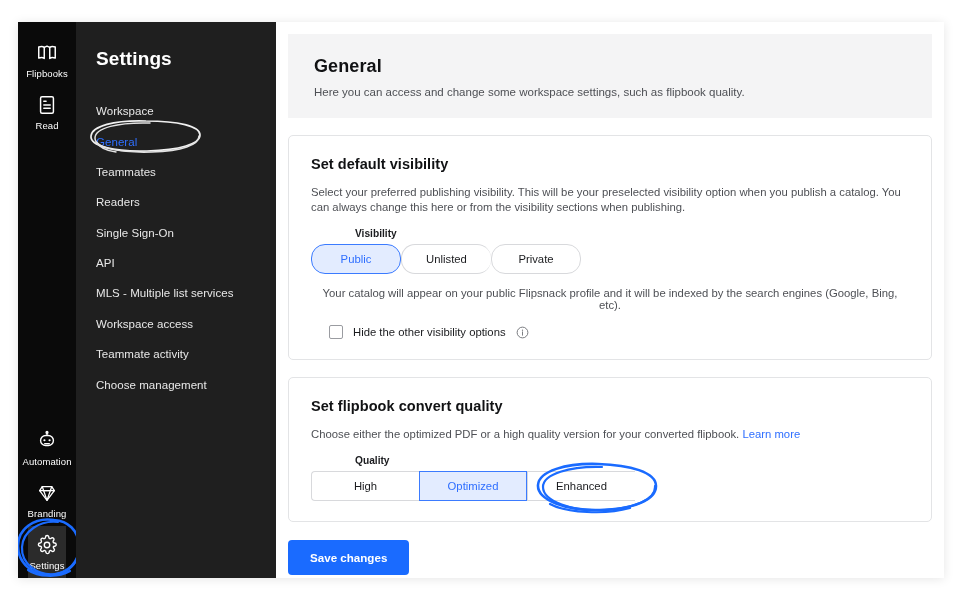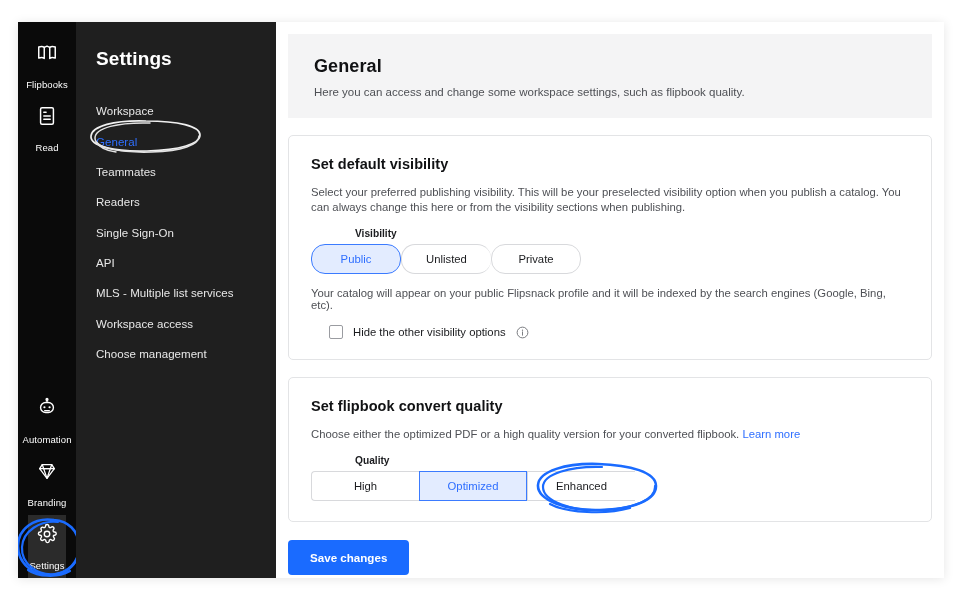--- a/index.html
+++ b/index.html
@@ -36,21 +36,21 @@
     align-items: center;
     padding-top: 12px;
     position: relative;
   }
   .rail-item {
     width: 38px;
     padding: 8px 0 7px;
     display: flex;
     flex-direction: column;
     align-items: center;
-    gap: 16px;
+    gap: 5px;
     cursor: pointer;
   }
   .rail-item.active { background: #2b2b2b; }
   .rail-label {
     color: #ffffff;
     font-size: 9.5px;
     line-height: 10px;
     letter-spacing: .1px;
     white-space: nowrap;
   }
@@ -186,20 +186,21 @@
     z-index: 2;
   }
 
   #visibility-segmented .seg-btn { width: 90px; border-radius: 14px; }
   #quality-segmented .seg-btn { width: 108px; }
 
   .note-text {
     margin-top: 13px;
     font-size: 11.3px;
     color: #4e5055;
+    text-align: center;
   }
 
   .checkbox-row {
     margin-top: 14px;
     display: flex;
     align-items: center;
     gap: 10px;
     padding-left: 18px;
   }
   .checkbox-box {
@@ -308,20 +309,21 @@
 
     <div id="settings-nav">
       <div class="nav-item">Workspace</div>
       <div class="nav-item selected">General</div>
       <div class="nav-item">Teammates</div>
       <div class="nav-item">Readers</div>
       <div class="nav-item">Single Sign-On</div>
       <div class="nav-item">API</div>
       <div class="nav-item">MLS - Multiple list services</div>
       <div class="nav-item">Workspace access</div>
+      <div class="nav-item">Teammate activity</div>
       <div class="nav-item">Choose management</div>
     </div>
 
     <svg id="general-annotation" viewBox="0 0 120 36" fill="none">
       <path d="M60 3 C28 2, 6 8, 5 18 C4 28, 28 34, 61 33 C94 32, 114 26, 114 17 C114 8, 92 3, 60 3 Z" stroke="#f0f0f0" stroke-width="1.7" stroke-linecap="round"></path>
       <path d="M64 5 C32 4, 9 10, 9 20 C9 30, 34 35, 66 34 C96 33, 113 27, 113 18" stroke="#e2e2e2" stroke-width="1.5" stroke-linecap="round"></path>
       <path d="M10 24 C14 30, 22 33, 30 34" stroke="#e2e2e2" stroke-width="1.4" stroke-linecap="round"></path>
     </svg>
   </div>
 

